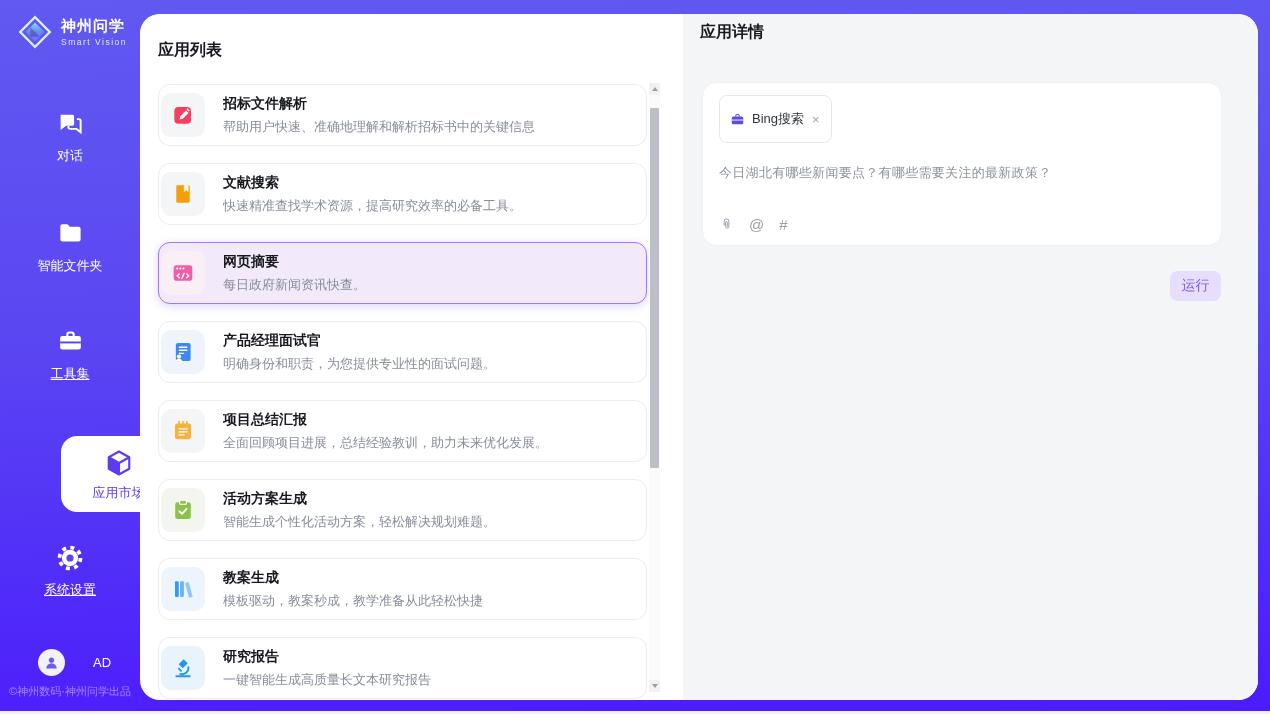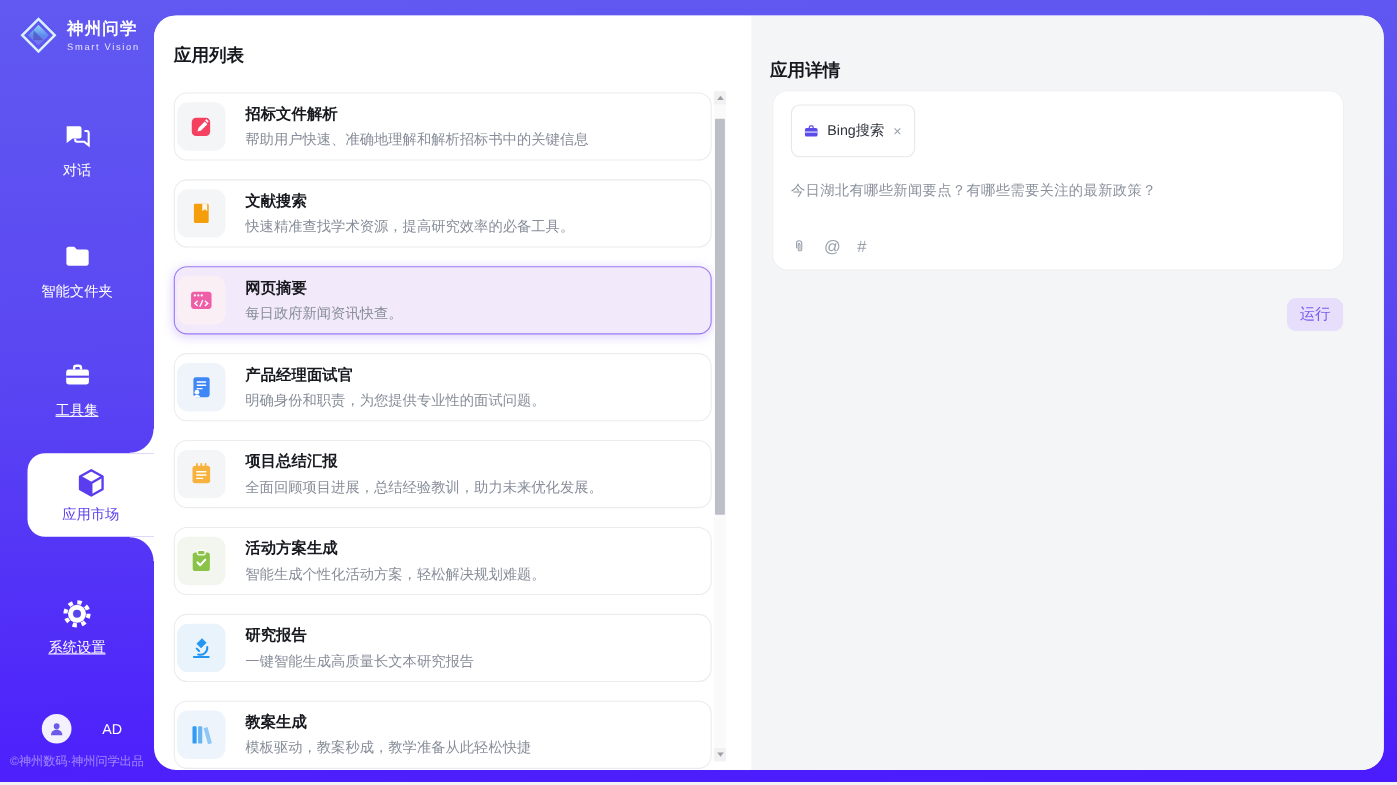--- a/index.html
+++ b/index.html
@@ -60,21 +60,21 @@
   .app-desc { font-size:13px; color:#878d99; white-space:nowrap; }
   
   .scrollbar { position:absolute; left:509px; top:69px; width:11px; height:609px; background:#fafafa; }
   .sb-btn { position:absolute; left:0; width:11px; height:12px; background:#f1f1f1; display:flex; align-items:center; justify-content:center; cursor:pointer; }
   .sb-up { top:0; } .sb-down { bottom:0; }
   .tri-up { width:0; height:0; border-left:3.5px solid transparent; border-right:3.5px solid transparent; border-bottom:4.5px solid #9aa0a8; }
   .tri-down { width:0; height:0; border-left:3.5px solid transparent; border-right:3.5px solid transparent; border-top:4.5px solid #9aa0a8; }
   .sb-thumb { position:absolute; left:1px; top:25px; width:9px; height:360px; background:#bcbfc6; border-radius:1px; cursor:pointer; }
   
   .detail-panel { position:absolute; left:543px; top:0; width:575px; height:686px; background:#f4f5f7; }
-  .detail-panel .panel-title { position:absolute; left:17px; top:40px; }
+  .detail-panel .panel-title { position:absolute; left:17px; top:8px; }
   .prompt-card { position:absolute; left:19px; top:68px; width:520px; height:164px;
     background:#ffffff; border:1px solid #f0f0f2; border-radius:14px; padding:12px 16px; }
   .tool-tag { display:inline-flex; align-items:center; gap:7px; height:48px; padding:0 10px;
     border:1px solid #e6e7eb; border-radius:8px; background:#fff; cursor:default; }
   .tool-tag .tag-label { font-size:13px; color:#30343c; }
   .tool-tag .tag-close { font-size:13px; color:#9ca3af; cursor:pointer; padding:0 1px; }
   .prompt-text { margin-top:21px; font-size:13px; color:#8b919c; letter-spacing:0.3px; cursor:text; }
   .prompt-tools { position:absolute; left:16px; bottom:12px; display:flex; align-items:center; gap:15px; }
   .ptool { color:#9aa1ad; font-size:15px; cursor:pointer; display:flex; align-items:center; }
   .run-btn { position:absolute; left:487px; top:257px; width:51px; height:30px;
@@ -115,21 +115,21 @@
               <path d="M17.6 8.1h1.8c.9 0 1.6.7 1.6 1.6v10l-3.7-2.9h-5.6c-.9 0-1.6-.7-1.6-1.6v-.9" fill="none" stroke="#ffffff" stroke-width="1.7"></path>
             </svg></span><span class="nav-label">对话</span></div>
         <div class="nav-item" style="top: 220px;"><span class="nav-icon"><svg width="27" height="27" viewBox="0 0 24 24">
               <path d="M3 5.6c0-1 .8-1.8 1.8-1.8h4.5l2.2 2.3h7.7c1 0 1.8.8 1.8 1.8v9.5c0 1-.8 1.8-1.8 1.8H4.8c-1 0-1.8-.8-1.8-1.8V5.6z" fill="#ffffff"></path>
             </svg></span><span class="nav-label">智能文件夹</span></div>
         <div class="nav-item" style="top: 328px;"><span class="nav-icon"><svg width="27" height="27" viewBox="0 0 24 24">
               <path d="M9.2 7V5.8C9.2 4.8 10 4 11 4h2c1 0 1.8.8 1.8 1.8V7" fill="none" stroke="#ffffff" stroke-width="1.9"></path>
               <rect x="2.8" y="7" width="18.4" height="12.2" rx="2" fill="#ffffff"></rect>
               <rect x="2.8" y="12" width="18.4" height="1.7" fill="#5a43ef"></rect>
             </svg></span><span class="nav-label u">工具集</span></div>
-        <div class="nav-active" style="top: 412px;"><span class="nav-icon"><svg width="30" height="30" viewBox="0 0 24 24">
+        <div class="nav-active" style="top: 436px; margin-left: 36px;"><span class="nav-icon"><svg width="30" height="30" viewBox="0 0 24 24">
               <path d="M3.8 7.4L12 12v9.2l-8.2-4.6z" fill="#5b3df0"></path>
               <path d="M12 2.8l8.2 4.6v9.2L12 21.2l-8.2-4.6V7.4L12 2.8z" fill="none" stroke="#5b3df0" stroke-width="1.7" stroke-linejoin="round"></path>
               <path d="M3.8 7.4L12 12l8.2-4.6M12 12v9.2" fill="none" stroke="#5b3df0" stroke-width="1.7" stroke-linejoin="round"></path>
             </svg></span><span class="nav-label">应用市场</span></div>
         <div class="nav-item" style="top: 544px;"><span class="nav-icon"><svg width="28" height="28" viewBox="0 0 24 24">
               <circle cx="12" cy="12" r="7" fill="#ffffff"></circle>
               <circle cx="12" cy="12" r="9" fill="none" stroke="#ffffff" stroke-width="3.2" stroke-dasharray="3.4 3.67"></circle>
               <circle cx="12" cy="12" r="3.1" fill="#5747f0"></circle>
             </svg></span><span class="nav-label u">系统设置</span></div>
       </div>
@@ -225,44 +225,44 @@
                 <rect x="8.8" y="3" width="6.4" height="3.8" rx="1.3" fill="#8bc34a" stroke="#fff" stroke-width="1.1"></rect>
                 <path d="M8.8 13.2l2.3 2.3 4.2-4.5" stroke="#fff" stroke-width="1.7" fill="none" stroke-linecap="round" stroke-linejoin="round"></path>
               </svg>
             </div>
             <div class="app-texts">
               <div class="app-title">活动方案生成</div>
               <div class="app-desc">智能生成个性化活动方案，轻松解决规划难题。</div>
             </div>
           </div>
           <div class="app-card">
+            <div class="app-icon" style="background:#eef4fb">
+              <svg width="26" height="26" viewBox="0 0 24 24">
+                <rect x="4.6" y="4.8" width="3.5" height="14.6" rx="1" fill="#2f9bf4"></rect>
+                <rect x="9.3" y="4.8" width="3.5" height="14.6" rx="1" fill="#2f9bf4" opacity="0.72"></rect>
+                <path d="M13.9 6.4l3.3-.9 3.7 13.6-3.3.9z" fill="#2f9bf4" opacity="0.5"></path>
+              </svg>
+            </div>
+            <div class="app-texts">
+              <div class="app-title">教案生成</div>
+              <div class="app-desc">模板驱动，教案秒成，教学准备从此轻松快捷</div>
+            </div>
+          </div>
+          <div class="app-card">
             <div class="app-icon" style="background:#e9f3fc">
               <svg width="26" height="26" viewBox="0 0 24 24">
                 <path d="M12.6 3.9l3.8 3.8-4.6 4.6-3.8-3.8z" fill="#2196f3"></path>
                 <path d="M8.2 12.6l2 2" stroke="#2196f3" stroke-width="1.7" stroke-linecap="round"></path>
                 <path d="M17 11.3a5.9 5.9 0 0 1-7.6 6.2" fill="none" stroke="#2196f3" stroke-width="1.7" stroke-linecap="round"></path>
                 <path d="M5.8 19.6h12.4" stroke="#2196f3" stroke-width="1.7" stroke-linecap="round"></path>
               </svg>
             </div>
             <div class="app-texts">
               <div class="app-title">研究报告</div>
               <div class="app-desc">一键智能生成高质量长文本研究报告</div>
-            </div>
-          </div>
-          <div class="app-card">
-            <div class="app-icon" style="background:#eef4fb">
-              <svg width="26" height="26" viewBox="0 0 24 24">
-                <rect x="4.6" y="4.8" width="3.5" height="14.6" rx="1" fill="#2f9bf4"></rect>
-                <rect x="9.3" y="4.8" width="3.5" height="14.6" rx="1" fill="#2f9bf4" opacity="0.72"></rect>
-                <path d="M13.9 6.4l3.3-.9 3.7 13.6-3.3.9z" fill="#2f9bf4" opacity="0.5"></path>
-              </svg>
-            </div>
-            <div class="app-texts">
-              <div class="app-title">教案生成</div>
-              <div class="app-desc">模板驱动，教案秒成，教学准备从此轻松快捷</div>
             </div>
           </div>
         </div>
       <div class="scrollbar">
         <div class="sb-btn sb-up">
             <div class="tri-up"></div>
           </div>
         <div class="sb-thumb"></div>
         <div class="sb-btn sb-down">
             <div class="tri-down"></div>

